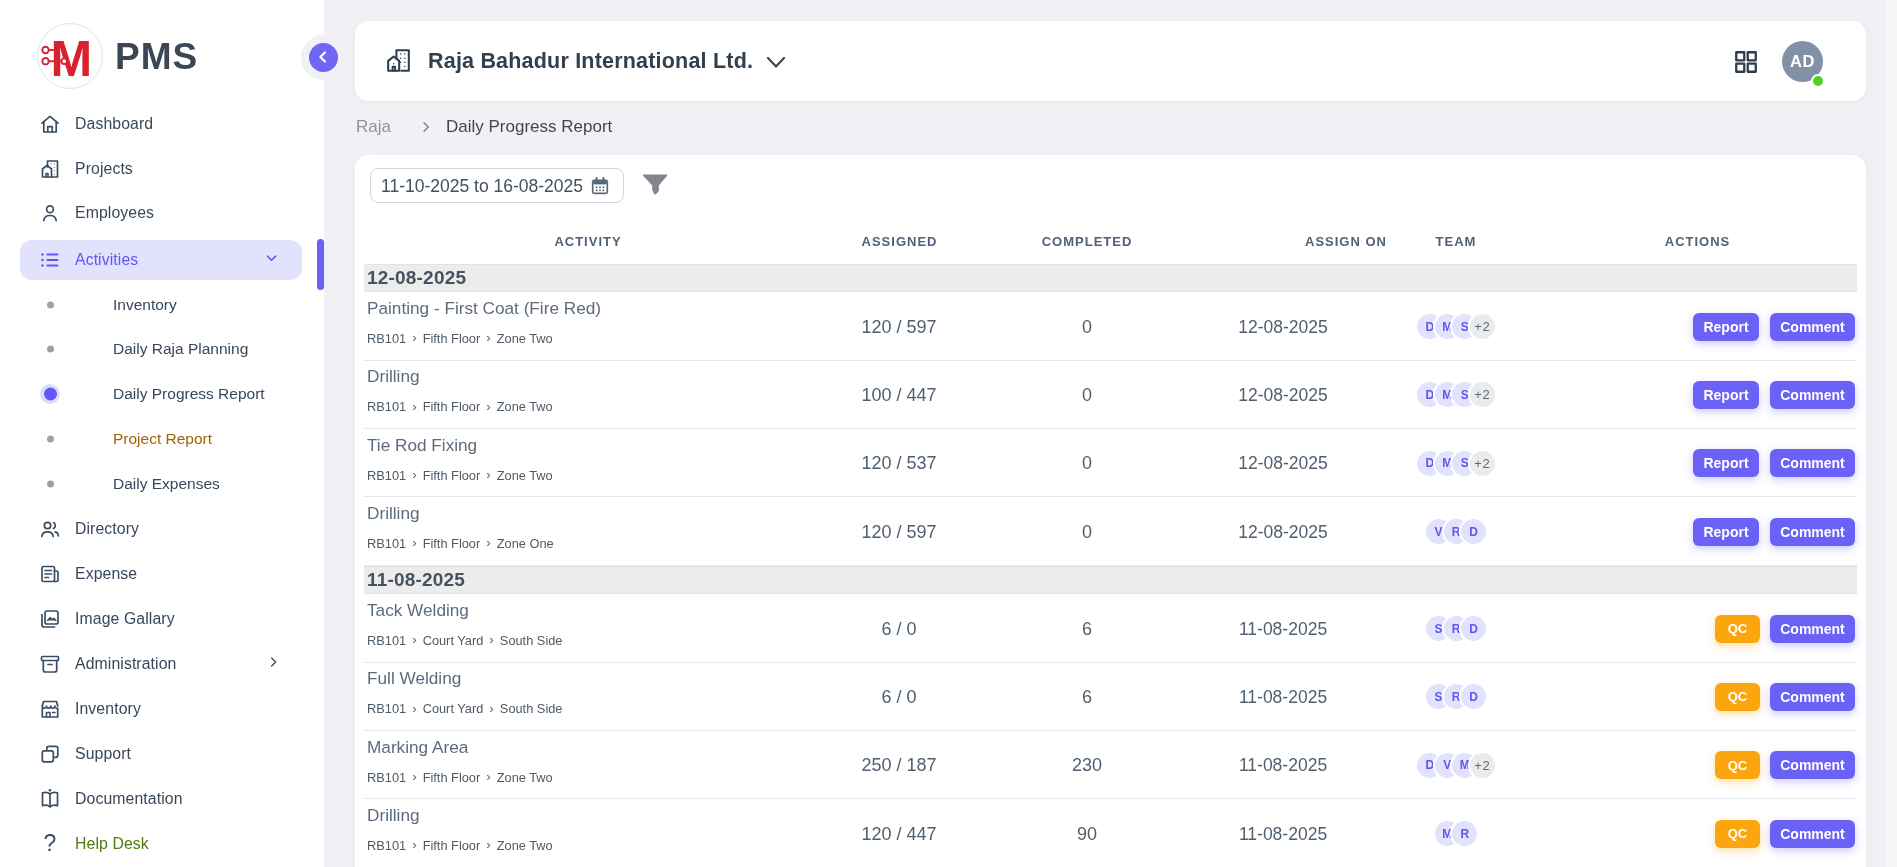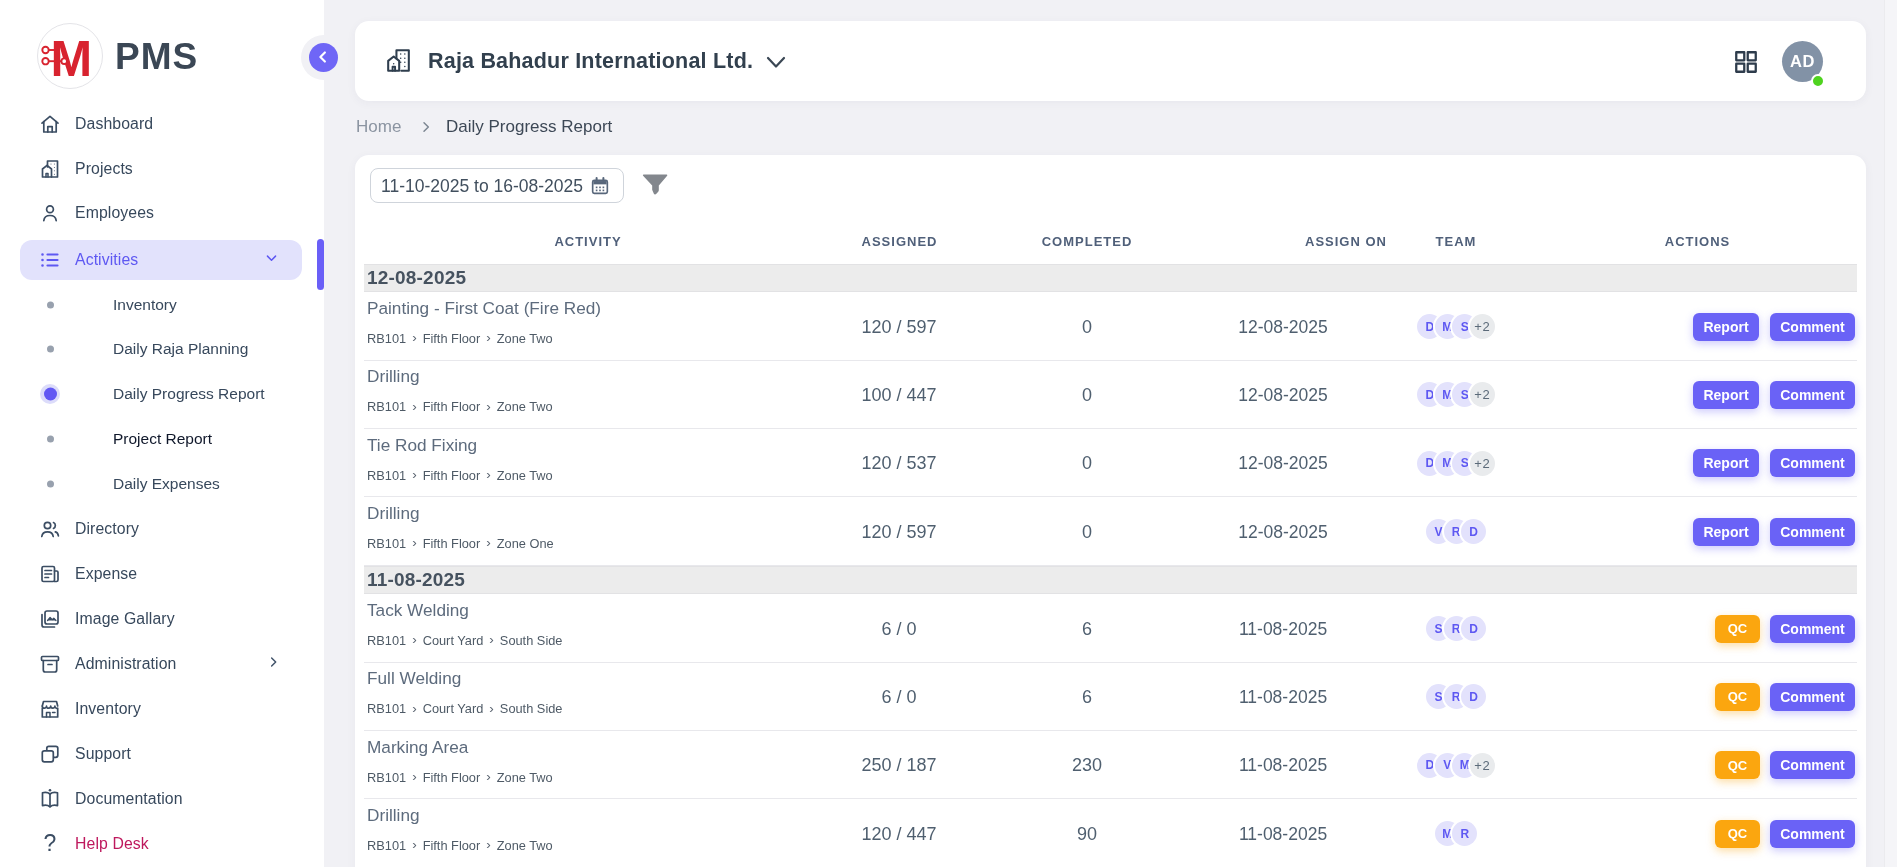--- a/index.html
+++ b/index.html
@@ -59,21 +59,21 @@
     <div style="position:absolute;left:47px;top:50%;transform:translateY(-50%);width:7px;height:7px;border-radius:50%;background:#98a1ae;"></div>
     <div style="position:absolute;left:113px;top:50%;transform:translateY(-50%);font-size:15.5px;font-weight:500;color:#37485c;">Daily Raja Planning</div>
   </div>
 <div style="position:absolute;left:0;top:372px;width:324px;height:44px;">
     <div style="position:absolute;left:40px;top:50%;transform:translateY(-50%);width:20px;height:20px;border-radius:50%;background:#dcdcfa;"></div>
     <div style="position:absolute;left:43.5px;top:50%;transform:translateY(-50%);width:13px;height:13px;border-radius:50%;background:#6258f3;"></div>
     <div style="position:absolute;left:113px;top:50%;transform:translateY(-50%);font-size:15.5px;font-weight:500;color:#37485c;">Daily Progress Report</div>
   </div>
 <div style="position:absolute;left:0;top:417px;width:324px;height:44px;">
     <div style="position:absolute;left:47px;top:50%;transform:translateY(-50%);width:7px;height:7px;border-radius:50%;background:#98a1ae;"></div>
-    <div style="position:absolute;left:113px;top:50%;transform:translateY(-50%);font-size:15.5px;font-weight:500;color:#0f172a;">Project Report</div>
+    <div style="position:absolute;left:113px;top:50%;transform:translateY(-50%);font-size:15.5px;font-weight:500;color:#a16207;">Project Report</div>
   </div>
 <div style="position:absolute;left:0;top:462px;width:324px;height:44px;">
     <div style="position:absolute;left:47px;top:50%;transform:translateY(-50%);width:7px;height:7px;border-radius:50%;background:#98a1ae;"></div>
     <div style="position:absolute;left:113px;top:50%;transform:translateY(-50%);font-size:15.5px;font-weight:500;color:#37485c;">Daily Expenses</div>
   </div>
 <div style="position:absolute;left:0;top:507px;width:324px;height:44px;">
     <div style="position:absolute;left:38px;top:50%;transform:translateY(-50%);width:24px;height:24px;"><svg width="24" height="24" viewBox="0 0 24 24" fill="none" stroke="#3b4d63" stroke-width="1.7" stroke-linecap="round" stroke-linejoin="round">
         <circle cx="9.5" cy="8.5" r="3.2"></circle>
         <path d="M3.8 19.5c.4-3.3 2.8-4.7 5.7-4.7s5.3 1.4 5.7 4.7"></path>
         <path d="M15.5 5.6a3.2 3.2 0 0 1 0 5.8"></path>
@@ -127,21 +127,21 @@
 <div style="position:absolute;left:0;top:777px;width:324px;height:44px;">
     <div style="position:absolute;left:38px;top:50%;transform:translateY(-50%);width:24px;height:24px;"><svg width="24" height="24" viewBox="0 0 24 24" fill="none" stroke="#3b4d63" stroke-width="1.7" stroke-linecap="round" stroke-linejoin="round">
         <path d="M12 7c-1.9-1.7-4.8-2-7.5-1.3V18.6c2.7-.7 5.6-.4 7.5 1.3 1.9-1.7 4.8-2 7.5-1.3V5.7C16.8 5 13.9 5.3 12 7Z"></path>
         <path d="M12 7v12.5"></path>
         <circle cx="12" cy="3.3" r="1.3" fill="#3b4d63" stroke="none"></circle>
       </svg></div>
     <div style="position:absolute;left:75px;top:50%;transform:translateY(-50%);font-size:15.8px;font-weight:500;color:#37485c;letter-spacing:.1px;">Documentation</div>
   </div>
 <div style="position:absolute;left:0;top:822px;width:324px;height:44px;">
     <div style="position:absolute;left:38px;top:50%;transform:translateY(-52%);width:24px;text-align:center;font-size:23px;color:#3b4d63;font-weight:500;">?</div>
-    <div style="position:absolute;left:75px;top:50%;transform:translateY(-50%);font-size:15.8px;font-weight:500;color:#be185d;letter-spacing:.1px;">Help Desk</div>
+    <div style="position:absolute;left:75px;top:50%;transform:translateY(-50%);font-size:15.8px;font-weight:500;color:#4d7c0f;letter-spacing:.1px;">Help Desk</div>
   </div>
 <div class="abs" style="left:308.5px;top:42.5px;width:29px;height:29px;border-radius:50%;background:#6f66f6;box-shadow:0 0 0 8px #f1f1f5;"></div>
 <div class="abs" style="left:308.5px;top:42.5px;width:29px;height:29px;display:flex;align-items:center;justify-content:center;">
     <svg width="18" height="18" viewBox="0 0 24 24" fill="none" stroke="#fff" stroke-width="2.9" stroke-linecap="round" stroke-linejoin="round">
       <path d="M14.5 6 8.5 12l6 6"></path>
     </svg>
   </div>
 <div class="abs" style="left:355px;top:21px;width:1511px;height:80px;border-radius:14px;background:#fff;box-shadow:0 2px 10px rgba(50,50,90,.05);"></div>
 <div class="abs" style="left:382px;top:44px;width:33px;height:33px;"><svg width="33" height="33" viewBox="0 0 24 24" fill="none" stroke="#2f3e4e" stroke-width="1.5" stroke-linecap="round" stroke-linejoin="round">
       <path d="M10.5 10.5V4.5h9v15h-5.5"></path>
@@ -161,21 +161,21 @@
       <path d="M4 8 12 16.5 20 8"></path>
     </svg></div>
 <div class="abs" style="left:1733px;top:49px;"><svg width="26" height="26" viewBox="0 0 24 24" fill="none" stroke="#2e3c4c" stroke-width="2.1" stroke-linecap="round" stroke-linejoin="round">
       <rect x="3" y="3" width="7.4" height="7.4"></rect>
       <rect x="13.6" y="3" width="7.4" height="7.4"></rect>
       <rect x="3" y="13.6" width="7.4" height="7.4"></rect>
       <rect x="13.6" y="13.6" width="7.4" height="7.4"></rect>
     </svg></div>
 <div class="abs" style="left:1782px;top:41px;width:41px;height:41px;border-radius:50%;background:#8292a6;color:#fff;font-size:16.5px;font-weight:bold;display:flex;align-items:center;justify-content:center;letter-spacing:.5px;">AD</div>
 <div class="abs" style="left:1811px;top:74px;width:14px;height:14px;border-radius:50%;background:#4fd31f;border:2px solid #fff;"></div>
-<div class="abs" style="left:356px;top:127px;transform:translateY(-50%);font-size:17px;color:#8b94a1;">Home</div>
+<div class="abs" style="left:356px;top:127px;transform:translateY(-50%);font-size:17px;color:#8b94a1;">Raja</div>
 <div class="abs" style="left:418px;top:119px;"><svg width="16" height="16" viewBox="0 0 24 24" fill="none" stroke="#7c8692" stroke-width="2.2" stroke-linecap="round" stroke-linejoin="round">
       <path d="M9 5.5 15.5 12 9 18.5"></path>
     </svg></div>
 <div class="abs" style="left:446px;top:127px;transform:translateY(-50%);font-size:17px;color:#3d4856;">Daily Progress Report</div>
 <div class="abs" style="left:355px;top:155px;width:1511px;height:730px;border-radius:14px;background:#fff;box-shadow:0 2px 10px rgba(50,50,90,.05);"></div>
 <div class="abs" style="left:370px;top:168px;width:254px;height:35px;border:1px solid #cfd4db;border-radius:8px;background:#fff;"></div>
 <div class="abs" style="left:381px;top:186px;transform:translateY(-50%);font-size:17.5px;color:#414f5e;">11-10-2025 to 16-08-2025</div>
 <div class="abs" style="left:589px;top:175px;"><svg width="22" height="22" viewBox="0 0 24 24" fill="none" stroke="#57667a" stroke-width="1.8" stroke-linecap="round" stroke-linejoin="round">
       <rect x="4" y="5.8" width="16" height="14.2" rx="1.8"></rect>
       <rect x="4.8" y="6.6" width="14.4" height="3.6" fill="#57667a" stroke="none"></rect>

